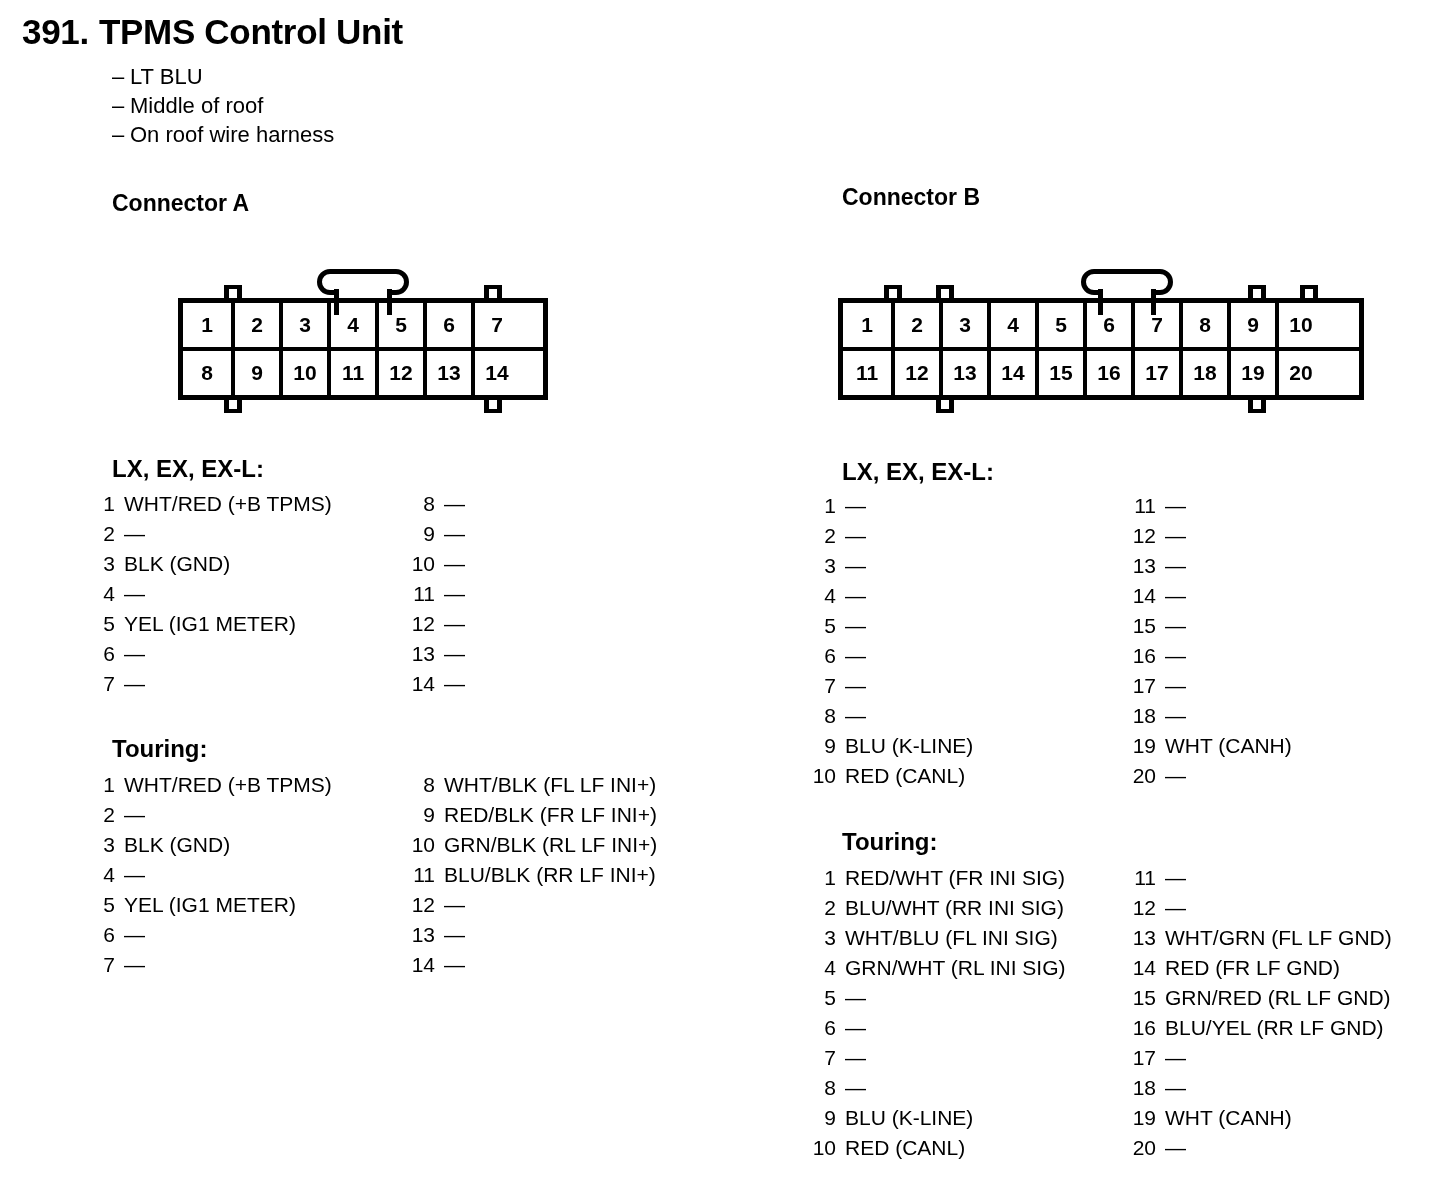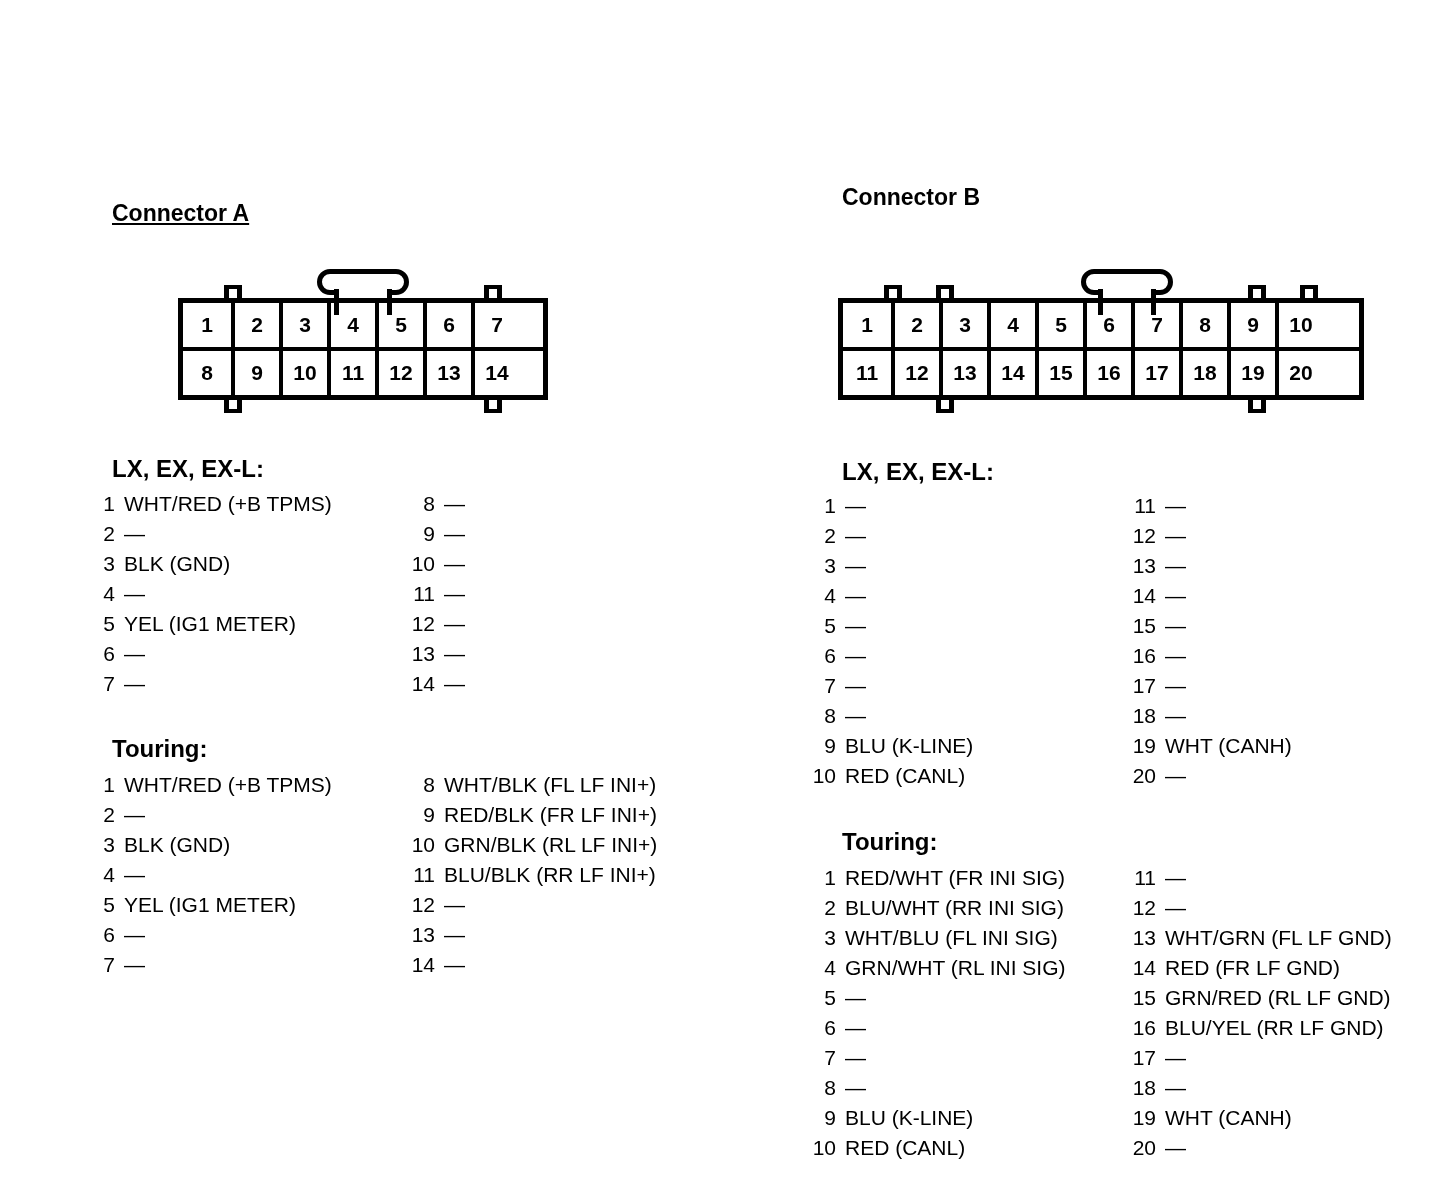--- a/index.html
+++ b/index.html
@@ -45,21 +45,21 @@
   .bullets .b-row { display: block; }
   .bullets .dash { display: inline-block; width: 18px; }
 
   
   .conn-heading {
     position: absolute;
     font-size: 23px;
     font-weight: bold;
     white-space: nowrap;
   }
-  #connA-heading { left: 112px; top: 200px; text-decoration: underline; }
+  #connA-heading { left: 112px; top: 190px; }
   #connB-heading { left: 842px; top: 184px; text-align: right; }
 
   
   .connector {
     position: absolute;
   }
   #connA-drawing { left: 170px; top: 258px; }
   #connB-drawing { left: 830px; top: 258px; }
 
   .conn-frame {
@@ -195,21 +195,29 @@
 
   #b-tour-title { left: 842px;  top: 828px; }
   #b-tour-left  { left: 806px;  top: 866px; }
   #b-tour-right { left: 1126px; top: 866px; }
 </style>
 </head>
 <body>
 
 <div class="page">
 
-
+  <div class="doc-title">
+    <span class="num">391.</span><span>TPMS Control Unit</span>
+  </div>
+
+  <div class="bullets">
+    <span class="b-row"><span class="dash">–</span><span>LT BLU</span></span>
+    <span class="b-row"><span class="dash">–</span><span>Middle of roof</span></span>
+    <span class="b-row"><span class="dash">–</span><span>On roof wire harness</span></span>
+  </div>
 
   <div class="conn-heading" id="connA-heading">Connector A</div>
 
   <div class="connector" id="connA-drawing">
     <div class="conn-frame" id="connA-frame" style="width: 386px; height: 158px;">
       <div class="conn-body" id="connA-body" style="width: 360px;">
         <div class="pin-row" id="connA-row-top">
             <div class="pin-cell">1</div>
             <div class="pin-cell">2</div>
             <div class="pin-cell">3</div>

